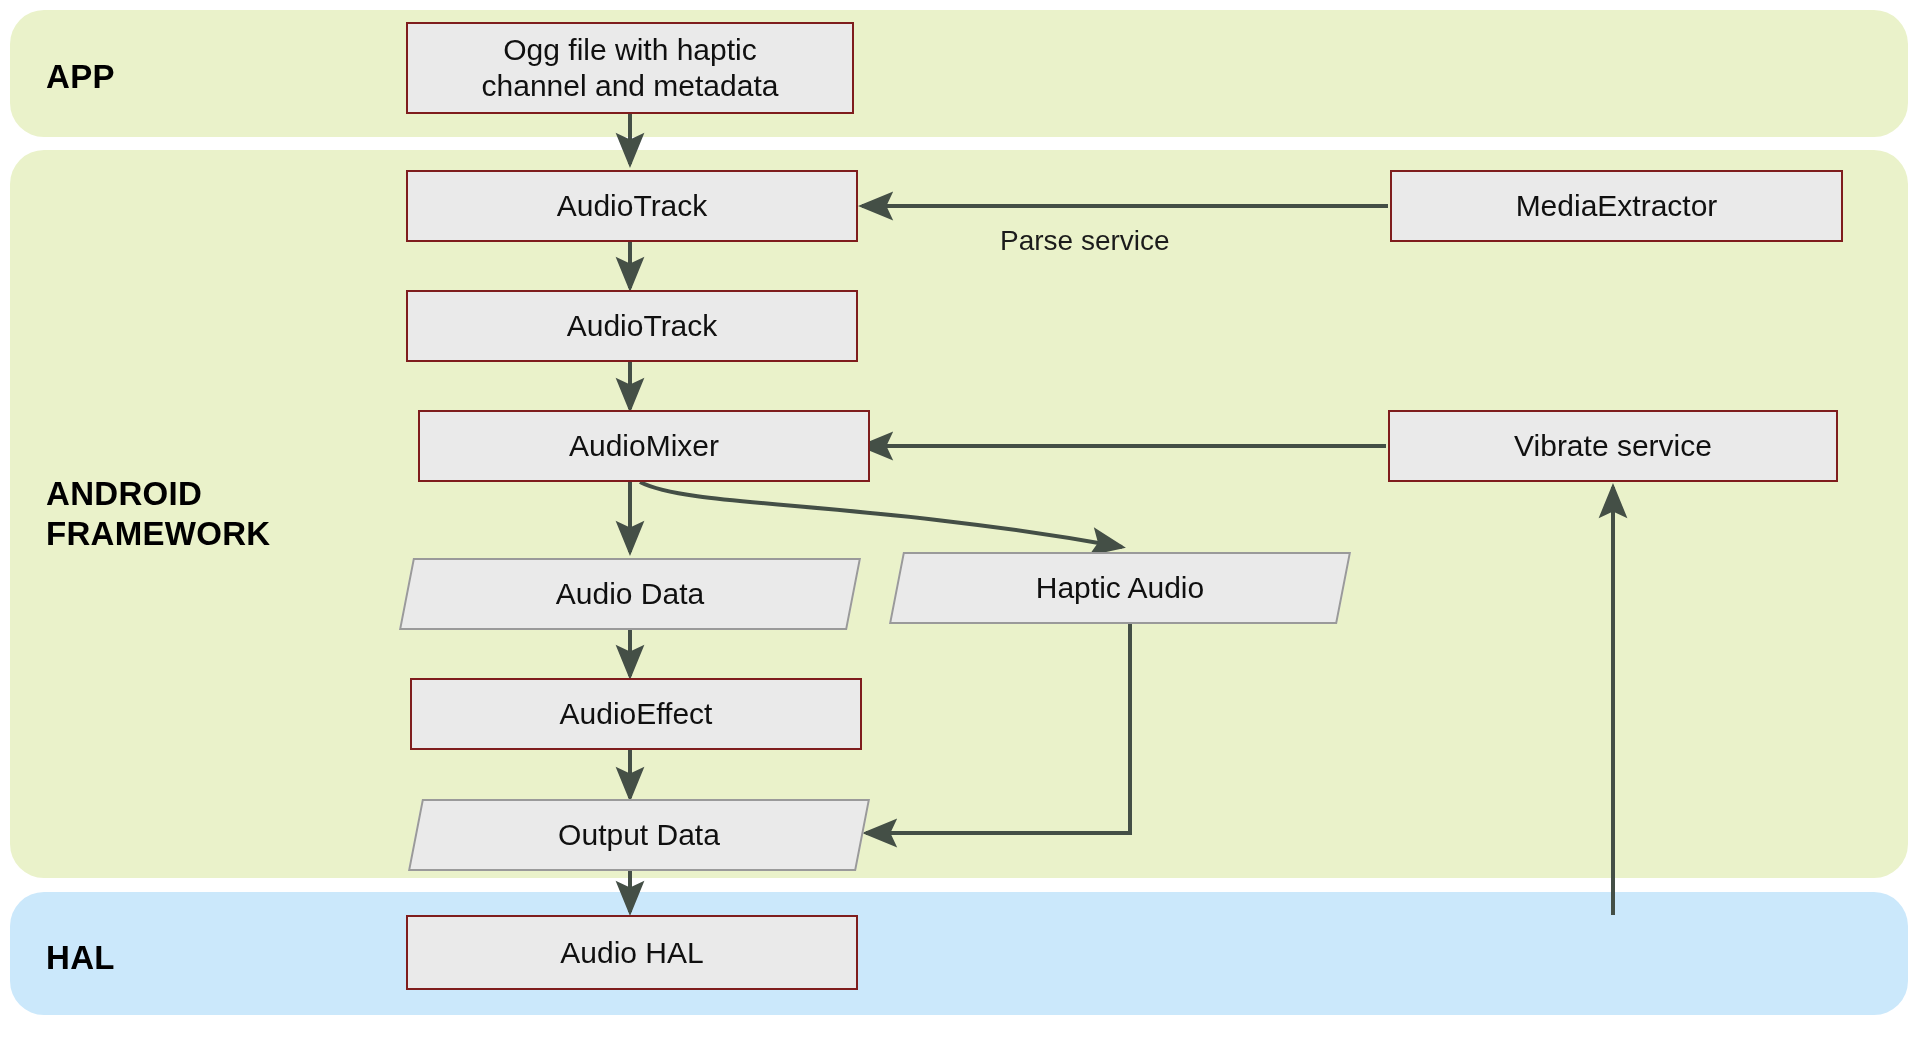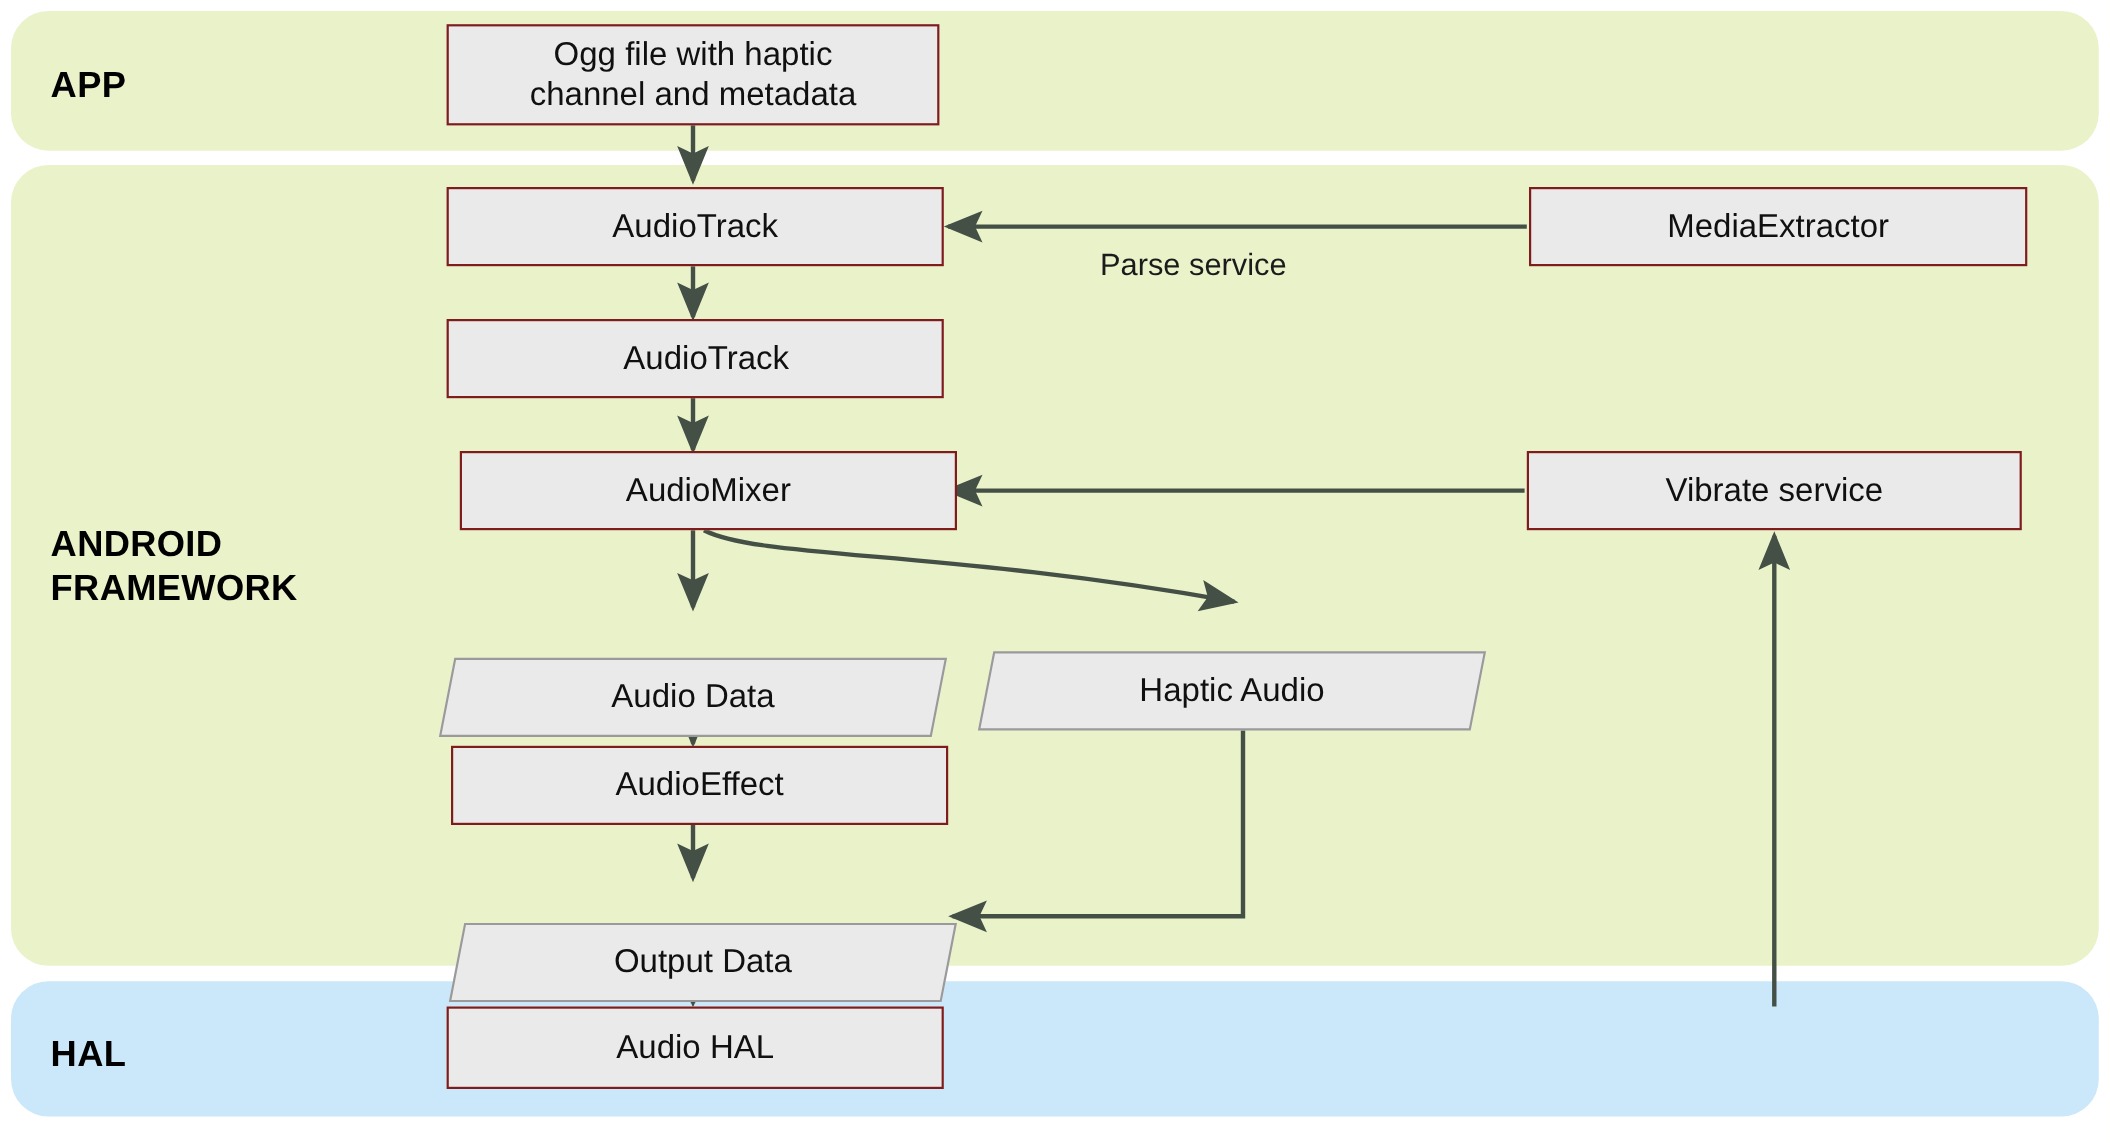--- a/index.html
+++ b/index.html
@@ -50,21 +50,20 @@
     text-align: center;
     font-size: 30px;
     color: #101010;
     line-height: 1.2;
     padding: 2px 8px;
   }
   .node.para {
     border: none;
     background: transparent;
     padding: 0;
-    margin-top: 40px;
   }
   .para .pshape {
     position: absolute;
     left: 0; top: 0; right: 0; bottom: 0;
     background: #eaeaea;
     border: 2px solid #9a9a9a;
     transform: skewX(-11deg);
     box-sizing: border-box;
   }
   .para .ptext {

